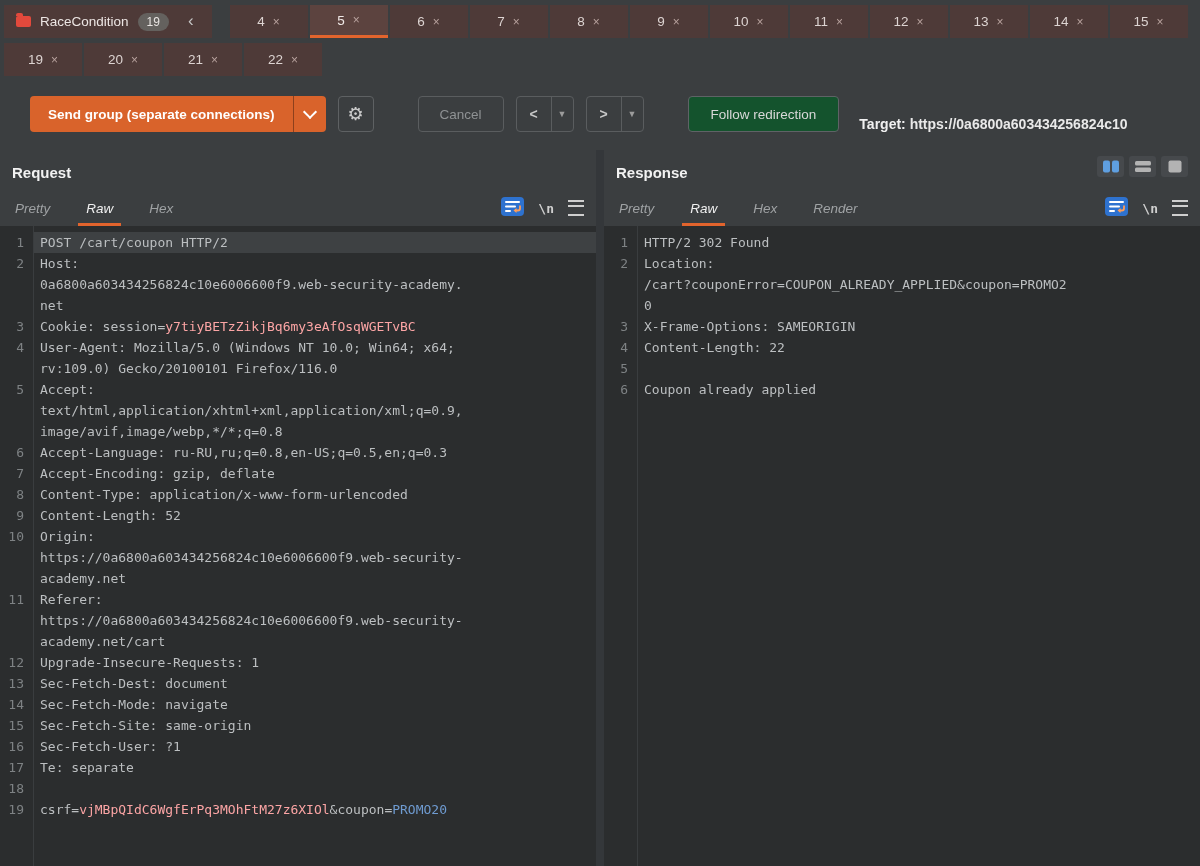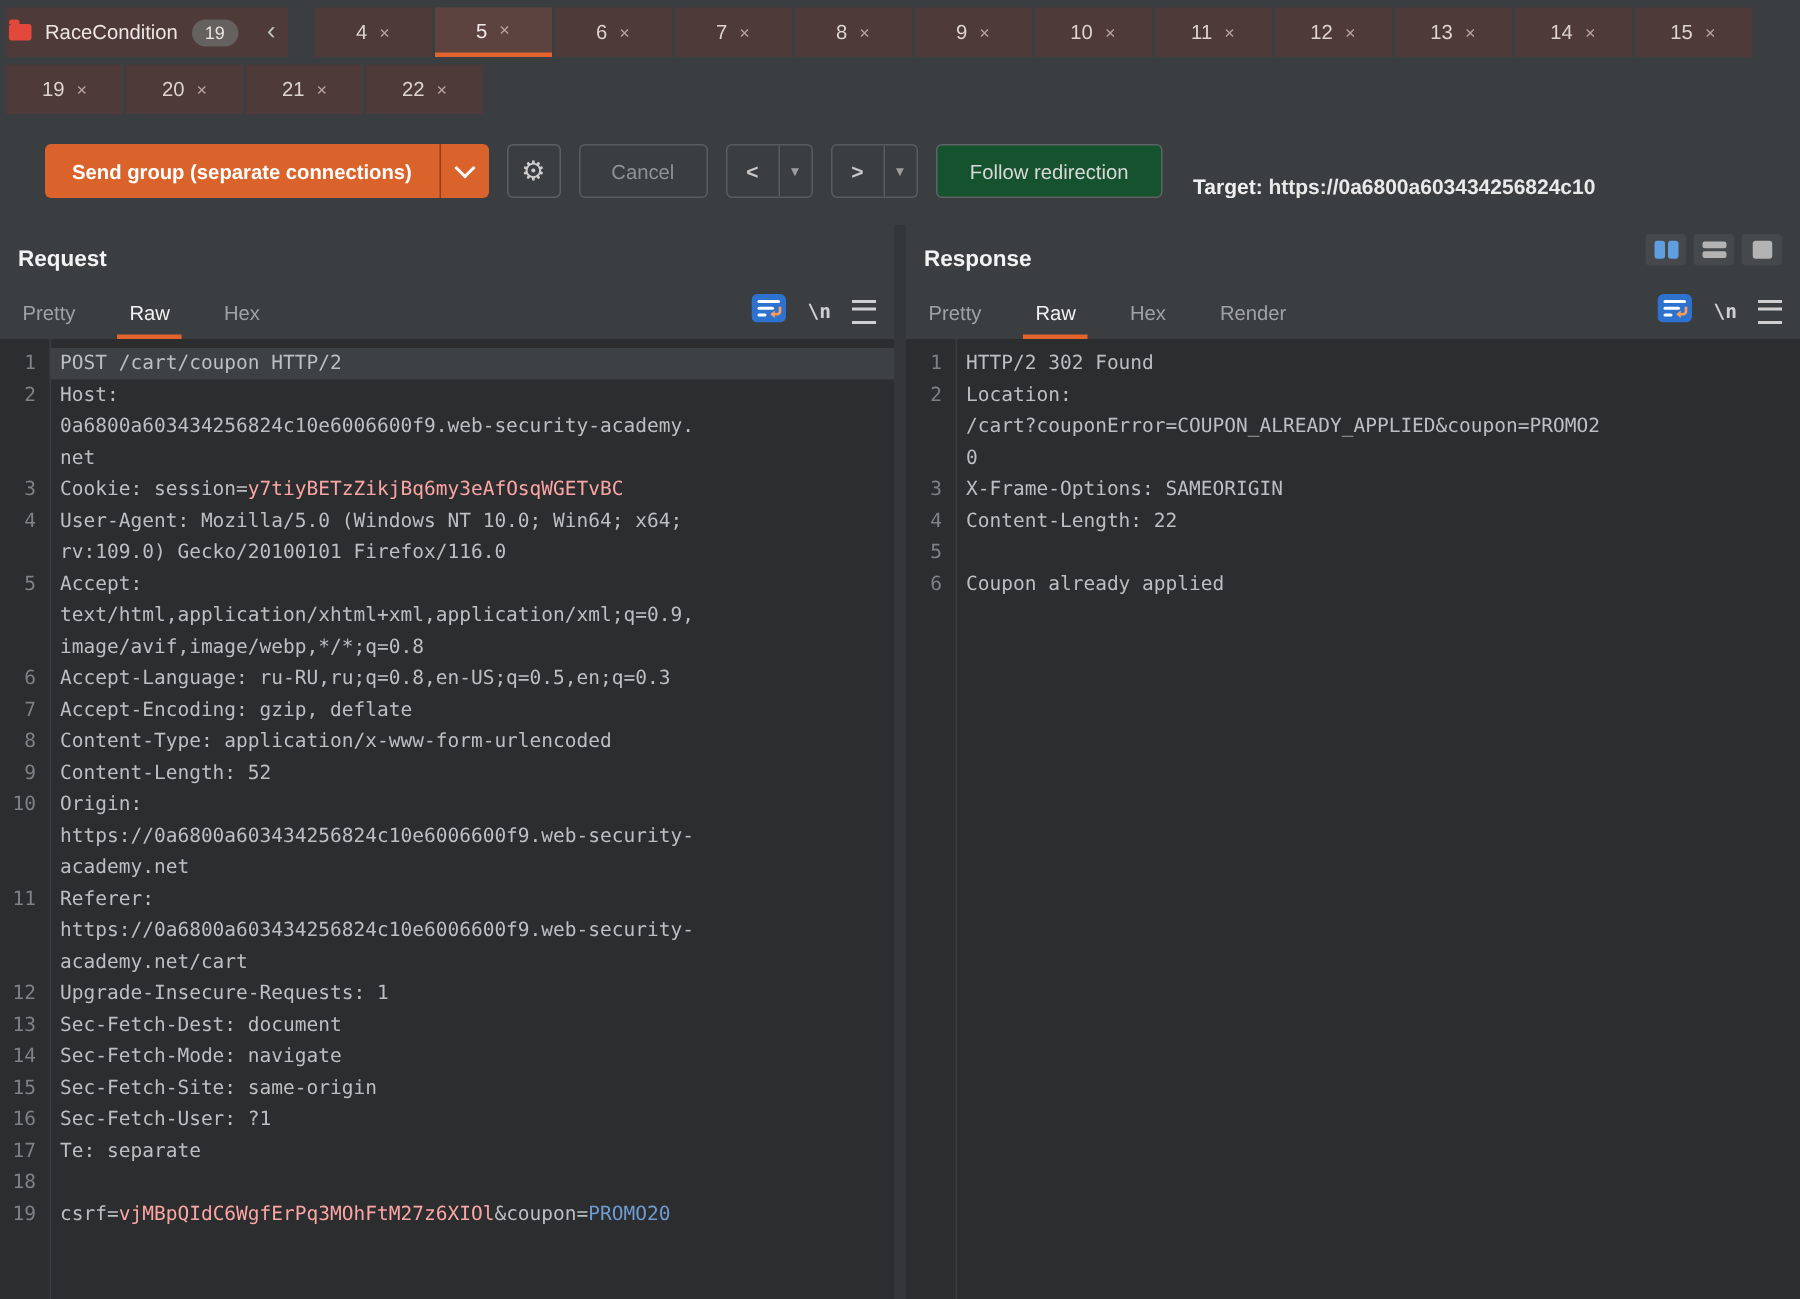--- a/index.html
+++ b/index.html
@@ -6,60 +6,60 @@
   body{
     width:1200px;height:866px;overflow:hidden;
     background:#3b3e40;
     font-family:"Liberation Sans", sans-serif;
     -webkit-font-smoothing:antialiased;
   }
   
   .tabrow{display:flex;align-items:flex-end;height:38px;padding-left:4px;box-sizing:border-box;}
   .group-tab{
     display:flex;align-items:center;gap:9px;height:33px;background:#4e3a38;
-    padding:0 2px;margin-right:18px;box-sizing:border-box;
+    padding:0 12px;margin-right:18px;box-sizing:border-box;
   }
   .group-label{color:#ece5e3;font-size:13.5px;}
   .badge{background:#64615e;border-radius:10px;padding:2px 9px;font-size:12px;color:#e8e4e2;}
   .collapse{color:#c6c6c6;font-size:17px;padding:0 6px 2px 10px;line-height:1;}
   .folder{width:15px;height:11px;background:#e2493c;border-radius:2px;position:relative;flex:0 0 15px;}
   .folder::before{content:"";position:absolute;top:-3px;left:0;width:7px;height:3px;background:#e2493c;border-radius:2px 2px 0 0;}
   .tab{
     width:78px;height:33px;margin-right:2px;background:#4e3a38;
     display:flex;align-items:center;justify-content:center;gap:8px;
     color:#ddd4d2;font-size:13.5px;box-sizing:border-box;flex:0 0 78px;
   }
   .tab .x{color:#b8a29e;font-size:12px;}
   .tab.active{background:#5c433f;border-bottom:3px solid #e2642d;color:#f0e9e7;}
   
   .toolbar{display:flex;align-items:center;margin:20px 0 0 10px;height:36px;gap:12px;padding-left:20px;}
   .send-btn{display:flex;align-items:stretch;height:36px;background:#d9632b;border-radius:4px;overflow:hidden;}
   .send-main{display:flex;align-items:center;padding:0 18px;color:#fff;font-weight:bold;font-size:13.5px;}
   .send-caret{width:32px;border-left:1px solid rgba(0,0,0,.35);display:flex;align-items:center;justify-content:center;}
   .chev{width:8px;height:8px;border-right:2px solid #fff;border-bottom:2px solid #fff;transform:rotate(45deg);margin-top:-4px;}
   .gear-btn{width:36px;height:36px;border:1px solid #5e6163;border-radius:4px;display:flex;align-items:center;justify-content:center;font-size:18px;color:#cdcdcd;box-sizing:border-box;}
-  .btn{height:36px;border:1px solid #5a5d5f;border-radius:4px;display:flex;align-items:center;justify-content:center;font-size:13.5px;color:#c9c9c9;box-sizing:border-box;background:transparent;}
+  .btn{height:36px;border:1px solid #5a5d5f;border-radius:4px;display:flex;align-items:center;justify-content:center;font-size:13.5px;color:#c9c9c9;box-sizing:border-box;background:transparent;margin-left:32px;}
   .cancel{width:86px;color:#8f9294;}
   .step-group{display:flex;height:36px;border:1px solid #5a5d5f;border-radius:4px;overflow:hidden;box-sizing:border-box;}
   .step-main{width:34px;display:flex;align-items:center;justify-content:center;color:#c9c9c9;font-size:14px;font-weight:bold;}
   .step-caret{width:21px;border-left:1px solid #5a5d5f;display:flex;align-items:center;justify-content:center;color:#9c9c9c;font-size:9px;}
   .follow{background:#14532d;border:1px solid #5f6266;padding:0 22px;color:#d8d8d8;}
   .target{flex:1;min-width:0;margin-left:8px;font-size:14px;font-weight:bold;color:#f0f0f0;white-space:nowrap;overflow:hidden;margin-top:20px;}
   .target .url{color:#e9e9e9;}
   
   .panels{display:flex;margin-top:18px;height:716px;}
   .panel{flex:1;min-width:0;display:flex;flex-direction:column;}
   .vdivider{width:8px;background:#34373a;flex:0 0 8px;}
   .panel-head{height:40px;display:flex;align-items:flex-start;justify-content:space-between;padding:4px 12px 0 12px;box-sizing:border-box;}
   .panel-title{font-size:15px;font-weight:bold;color:#f2f2f2;margin-top:10px;}
   .layout-icons{display:flex;gap:5px;margin-top:2px;}
   .layout-btn{width:27px;height:21px;border-radius:3px;background:#46494c;display:flex;align-items:center;justify-content:center;}
   .subtab-row{height:36px;display:flex;align-items:stretch;justify-content:space-between;padding:0 12px;box-sizing:border-box;}
   .subtabs{display:flex;gap:30px;align-items:stretch;}
-  .subtab{position:relative;display:flex;align-items:center;font-size:13.5px;color:#9fa2a4;padding:0 3px;}
+  .subtab{position:relative;display:flex;align-items:center;font-size:13.5px;color:#9fa2a4;padding:0 3px;font-style:italic;}
   .subtab.active{color:#f0f0f0;}
   .subtab.active::after{content:"";position:absolute;left:-5px;right:-5px;bottom:0;height:3px;background:#e2642d;}
   .edit-icons{display:flex;align-items:center;gap:14px;}
   .nl-icon{font-family:"DejaVu Sans Mono",monospace;font-size:13px;font-weight:bold;color:#cfcfcf;}
   .menu-icon{width:16px;height:12px;border-top:2px solid #cfcfcf;border-bottom:2px solid #cfcfcf;position:relative;}
   .menu-icon::after{content:"";position:absolute;left:0;right:0;top:3px;height:2px;background:#cfcfcf;}
   
   .editor{
     flex:1;background:#2b2d2e;overflow:hidden;position:relative;padding-top:6px;
     font-family:"DejaVu Sans Mono", monospace;font-size:13px;line-height:21px;

